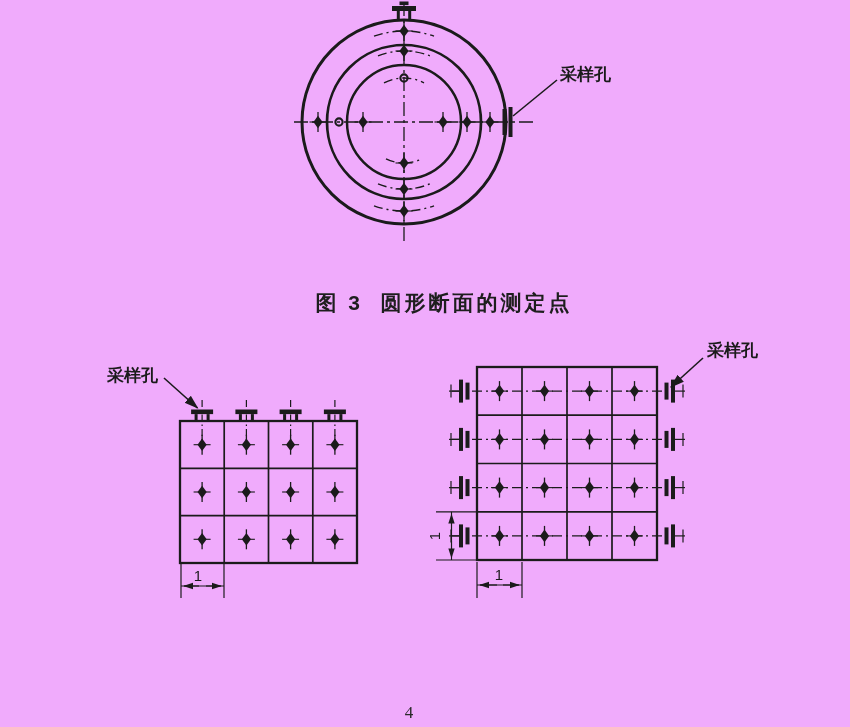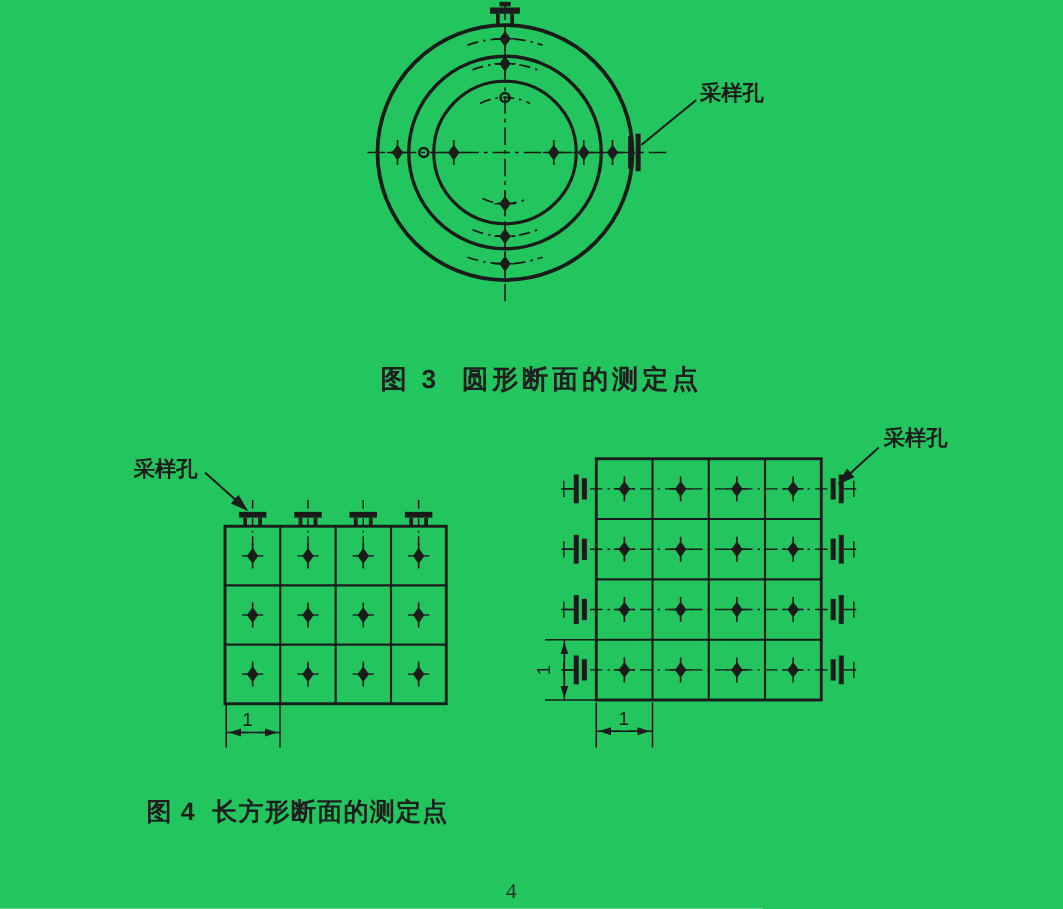--- a/index.html
+++ b/index.html
@@ -1,20 +1,20 @@
 <!DOCTYPE html>
 <html><head>
 <meta charset="utf-8">
 <style>
   html,body{margin:0;padding:0;background:#e8e8e8;}
   .page{
     position:relative;
     width:850px;height:727px;
     margin:0 auto;
-    background:#22c55e;
+    background:#f0abfc;
     font-family:"Liberation Sans", sans-serif;
     color:#1b1b1b;
     overflow:hidden;
   }
   svg{position:absolute;left:0;top:0;}
   .caption{
     position:absolute;
     transform:translateX(-50%);
     font-size:20px;
     font-weight:600;
@@ -239,16 +239,15 @@
       <line x1="477" y1="562" x2="477" y2="598" stroke-width="1.2"></line>
       <line x1="522" y1="562" x2="522" y2="598" stroke-width="1.2"></line>
       <line x1="477" y1="585" x2="522" y2="585" stroke-width="1.1"></line>
       <line x1="497" y1="585" x2="480" y2="585" stroke-width="1.1" marker-end="url(#arrow)"></line>
       <line x1="503" y1="585" x2="519" y2="585" stroke-width="1.1" marker-end="url(#arrow)"></line>
     </g>
     <text x="499" y="580" font-size="15" text-anchor="middle" fill="#1b1b1b">1</text>
   </g>
 </svg>
 
-  <div class="caption fig3" style="left:433px;top:289px;">图 3  圆形断面的测定点</div>
-  <div class="caption" style="left:238px;top:636px;">图 4  长方形断面的测定点</div>
+  <div class="caption fig3" style="left:444px;top:289px;">图 3  圆形断面的测定点</div>
   <div class="pageno" style="left:409px;top:703px;">4</div>
 </div>
 
 </body></html>

